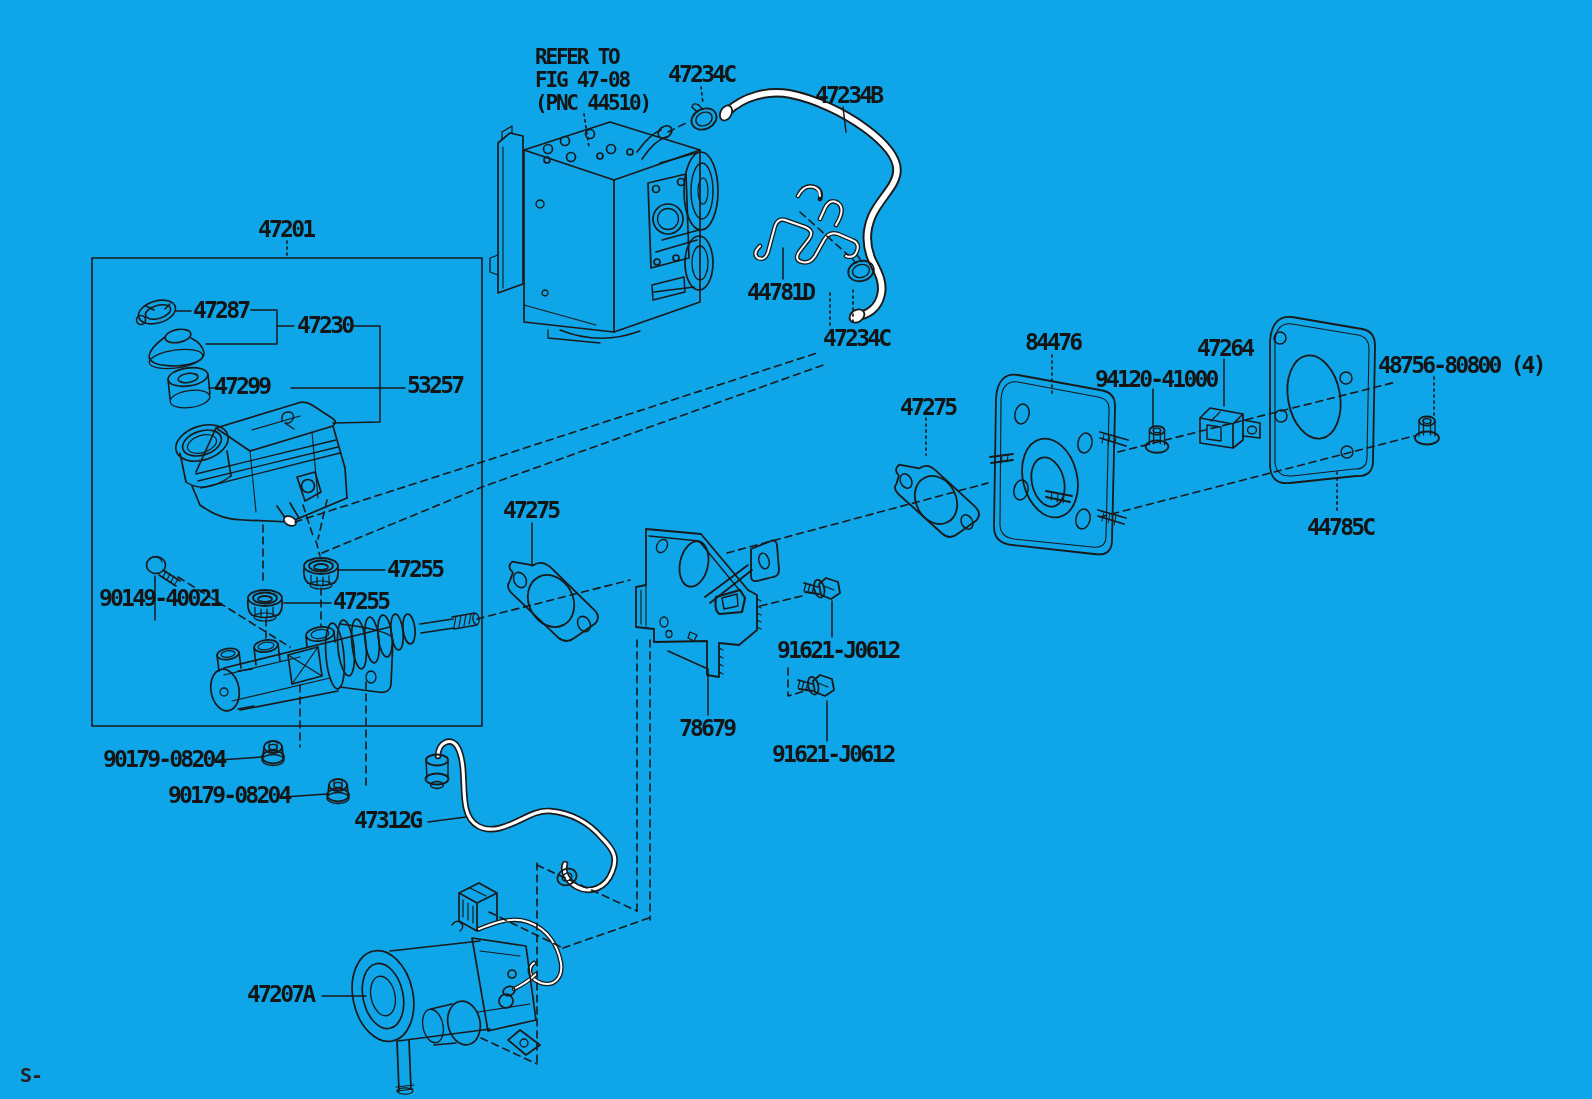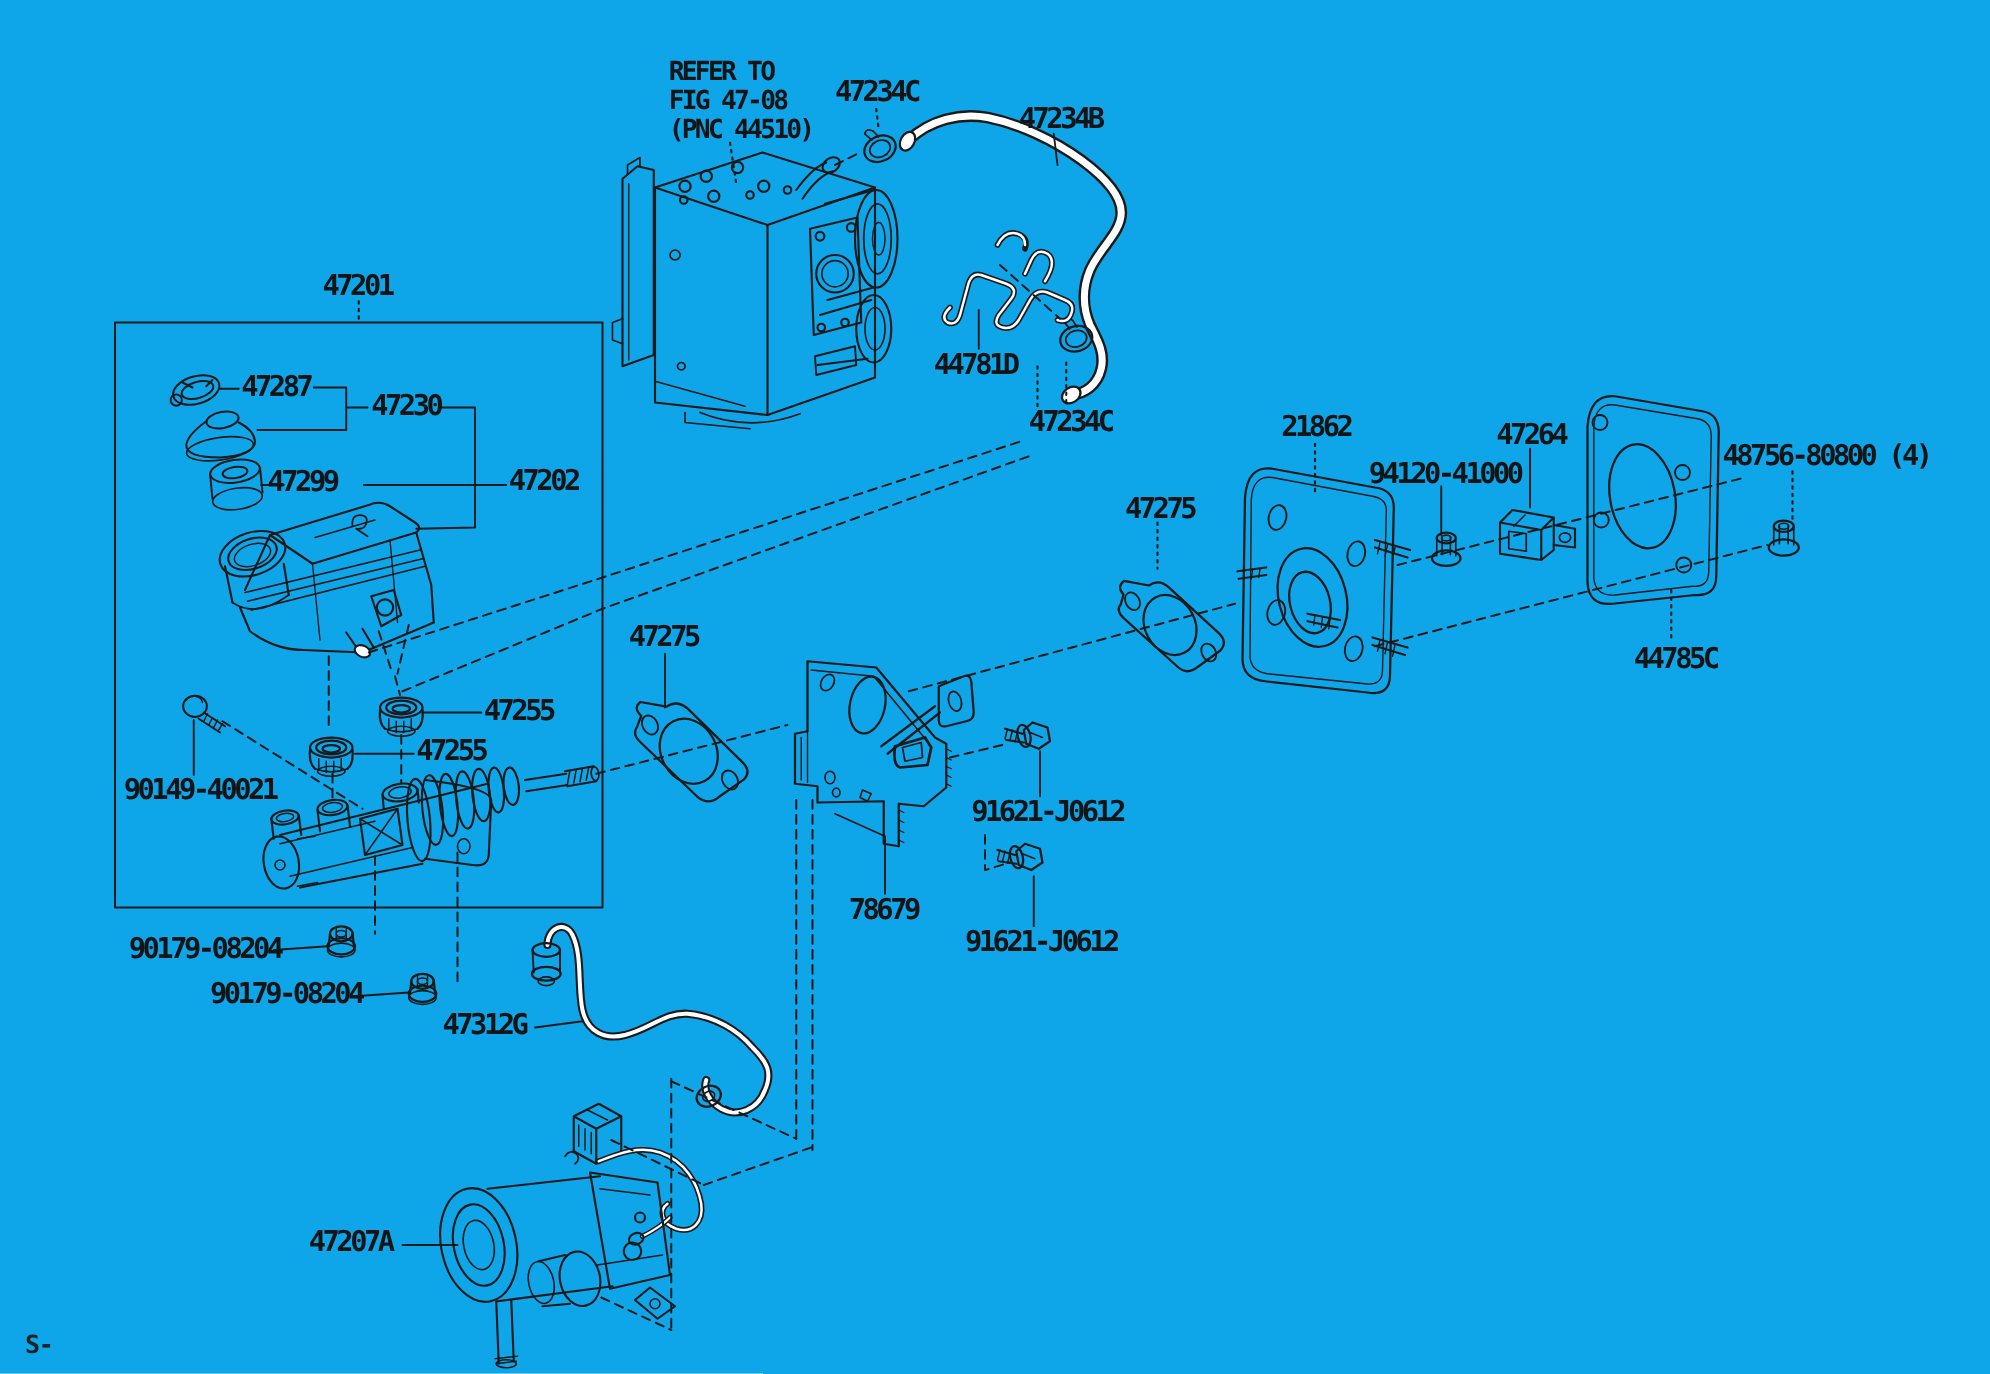--- a/index.html
+++ b/index.html
@@ -383,34 +383,34 @@
 </svg>
 
   <div class="note"><span>REFER TO</span>
 <span>FIG 47-08</span>
 <span>(PNC 44510)</span></div>
 
   <div class="plabel" style="left:258px;top:218px">47201</div>
   <div class="plabel" style="left:193px;top:299px">47287</div>
   <div class="plabel" style="left:297px;top:314px">47230</div>
   <div class="plabel" style="left:214px;top:375px">47299</div>
-  <div class="plabel" style="left:407px;top:374px">47202</div>
+  <div class="plabel" style="left:407px;top:374px">53257</div>
   <div class="plabel" style="left:387px;top:558px">47255</div>
   <div class="plabel" style="left:333px;top:590px">47255</div>
-  <div class="plabel" style="left:99px;top:621px">90149-40021</div>
+  <div class="plabel" style="left:99px;top:587px">90149-40021</div>
   <div class="plabel" style="left:103px;top:748px">90179-08204</div>
   <div class="plabel" style="left:168px;top:784px">90179-08204</div>
   <div class="plabel" style="left:354px;top:809px">47312G</div>
   <div class="plabel" style="left:247px;top:983px">47207A</div>
   <div class="plabel" style="left:679px;top:717px">78679</div>
   <div class="plabel" style="left:777px;top:639px">91621-J0612</div>
   <div class="plabel" style="left:772px;top:743px">91621-J0612</div>
   <div class="plabel" style="left:503px;top:499px">47275</div>
   <div class="plabel" style="left:900px;top:396px">47275</div>
-  <div class="plabel" style="left:1025px;top:331px">21862</div>
+  <div class="plabel" style="left:1025px;top:331px">84476</div>
   <div class="plabel" style="left:1095px;top:368px">94120-41000</div>
   <div class="plabel" style="left:1197px;top:337px">47264</div>
   <div class="plabel" style="left:1378px;top:354px">48756-80800 (4)</div>
   <div class="plabel" style="left:1307px;top:516px">44785C</div>
   <div class="plabel" style="left:668px;top:63px">47234C</div>
   <div class="plabel" style="left:815px;top:84px">47234B</div>
   <div class="plabel" style="left:747px;top:281px">44781D</div>
   <div class="plabel" style="left:823px;top:327px">47234C</div>
 
   <div class="footL">S-</div>

